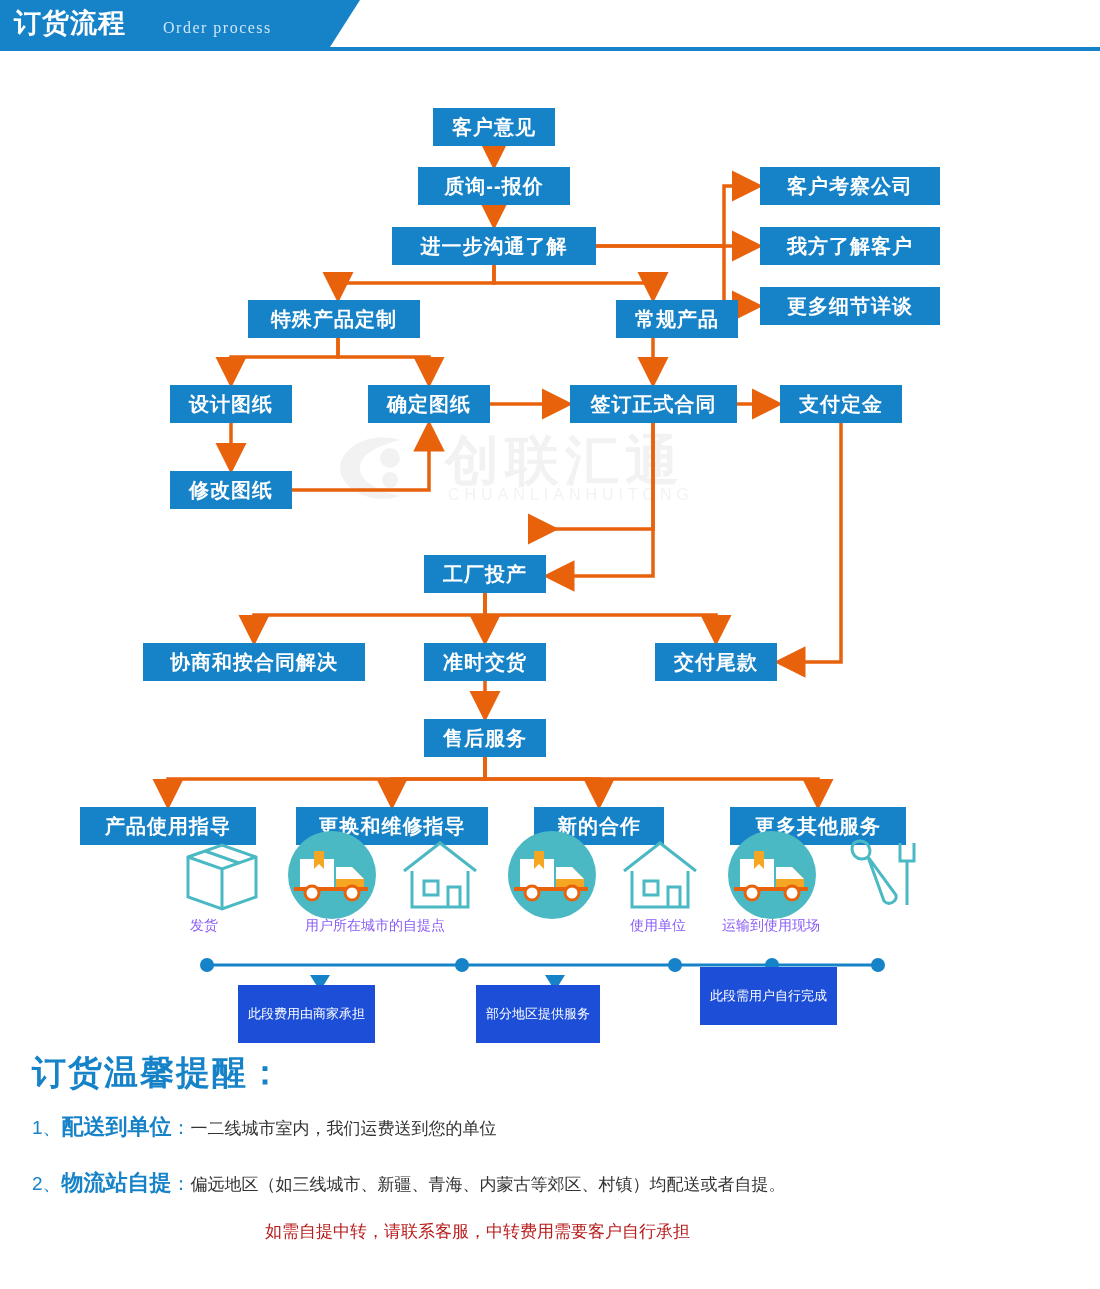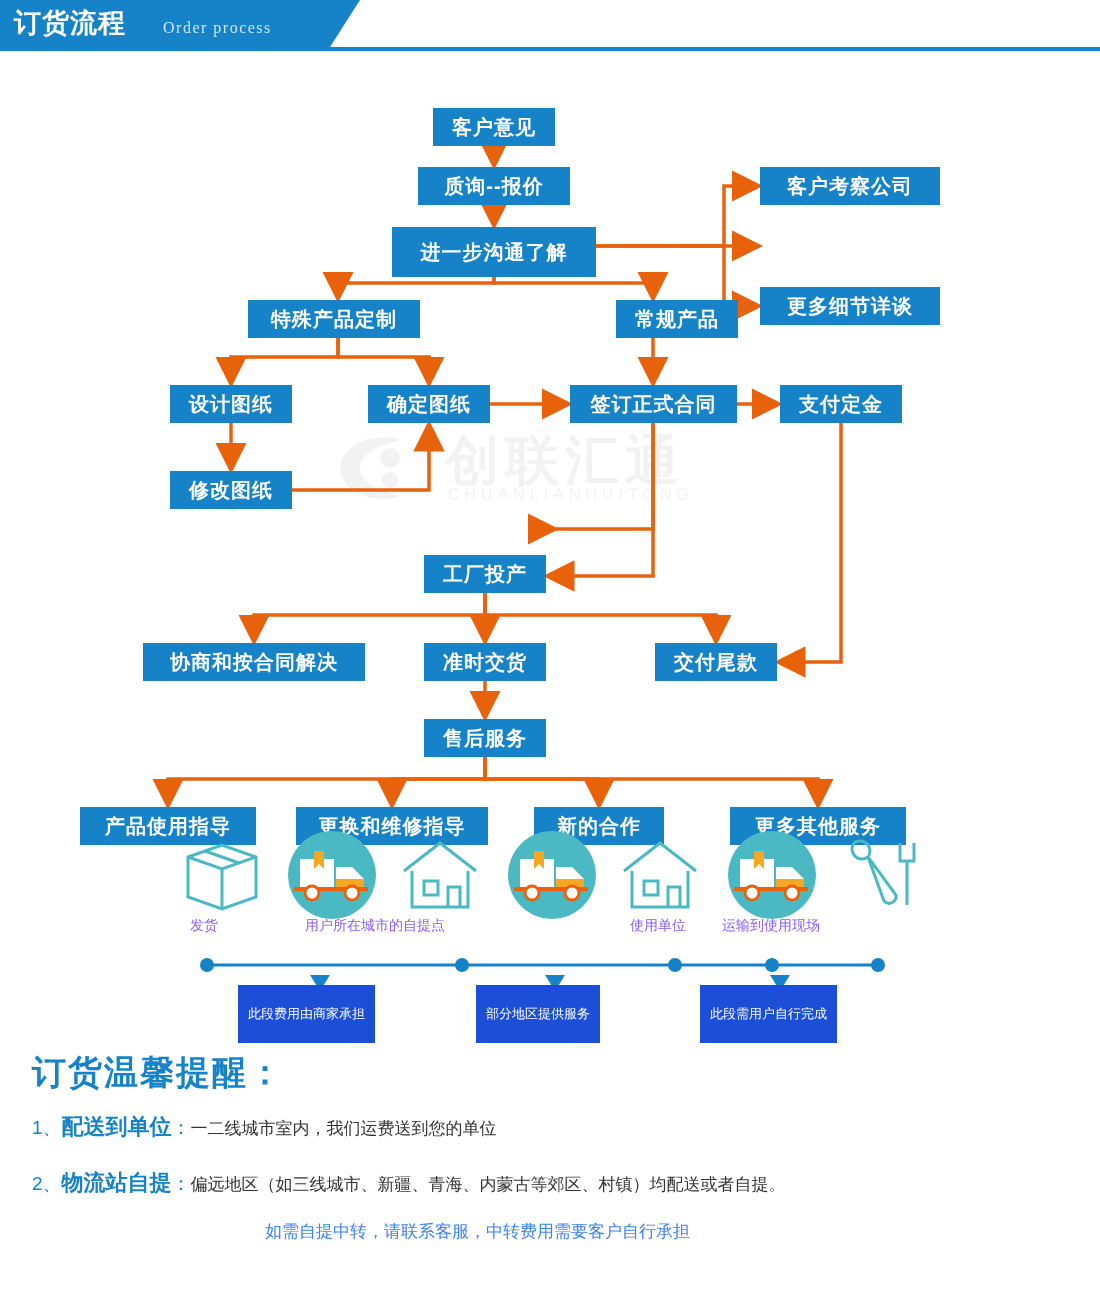--- a/index.html
+++ b/index.html
@@ -56,21 +56,21 @@
   
   .notes{position:absolute;left:0;top:1040px;width:1100px;}
   .notes-title{
     position:absolute;left:32px;top:10px;font-size:34px;font-weight:bold;color:#1682c8;
     letter-spacing:2px;
   }
   .note-row{position:absolute;left:32px;font-size:19px;color:#1682c8;white-space:nowrap;}
   .note-row .num{font-weight:normal;}
   .note-row .key{font-weight:bold;font-size:22px;}
   .note-row .val{color:#333;font-size:17px;}
-  .note-sub{position:absolute;left:265px;font-size:17px;color:#3b82f6;white-space:nowrap;text-align:right;}
+  .note-sub{position:absolute;left:265px;font-size:17px;color:#b91c1c;white-space:nowrap;text-align:right;}
 </style>
 </head>
 <body>
 
 <div class="header">
   <div class="header-bar"></div>
   <div class="header-rule"></div>
   <div class="header-title">订货流程</div>
   <div class="header-sub">Order process</div>
 </div>
@@ -131,22 +131,23 @@
 
       <path d="M485,702 L485,724 L168,724 L168,748"></path>
       <path d="M485,702 L485,724 L392,724 L392,748"></path>
       <path d="M485,702 L485,724 L599,724 L599,748"></path>
       <path d="M485,702 L485,724 L818,724 L818,748"></path>
     </g>
   </svg>
 
   <div class="node" style="left:433px;top:53px;width:122px;height:38px;">客户意见</div>
   <div class="node" style="left:418px;top:112px;width:152px;height:38px;">质询--报价</div>
-  <div class="node" style="left:392px;top:172px;width:204px;height:50px;">进一步沟通了解</div>
+  <div class="node" style="left:392px;top:172px;width:204px;height:38px;">进一步沟通了解</div>
   <div class="node" style="left:760px;top:112px;width:180px;height:38px;">客户考察公司</div>
+  <div class="node" style="left:760px;top:172px;width:180px;height:38px;">我方了解客户</div>
   <div class="node" style="left:760px;top:232px;width:180px;height:38px;">更多细节详谈</div>
   <div class="node" style="left:248px;top:245px;width:172px;height:38px;">特殊产品定制</div>
   <div class="node" style="left:592px;top:245px;width:122px;height:38px;margin-left:24px;">常规产品</div>
   <div class="node" style="left:170px;top:330px;width:122px;height:38px;">设计图纸</div>
   <div class="node" style="left:368px;top:330px;width:122px;height:38px;">确定图纸</div>
   <div class="node" style="left:570px;top:330px;width:167px;height:38px;">签订正式合同</div>
   <div class="node" style="left:780px;top:330px;width:122px;height:38px;">支付定金</div>
   <div class="node" style="left:170px;top:416px;width:122px;height:38px;">修改图纸</div>
   <div class="node" style="left:424px;top:500px;width:122px;height:38px;">工厂投产</div>
   <div class="node" style="left:143px;top:588px;width:222px;height:38px;">协商和按合同解决</div>
@@ -234,21 +235,21 @@
     <path d="M310,160 l10,16 l10,-16 z" fill="#1682c8"></path>
     <path d="M545,160 l10,16 l10,-16 z" fill="#1682c8"></path>
     <path d="M770,160 l10,16 l10,-16 z" fill="#1682c8"></path>
   </svg>
   <div class="ship-label" style="left:190px;top:102px;">发货</div>
   <div class="ship-label" style="left:305px;top:102px;">用户所在城市的自提点</div>
   <div class="ship-label" style="left:630px;top:102px;">使用单位</div>
   <div class="ship-label" style="left:722px;top:102px;">运输到使用现场</div>
   <div class="ship-tag" style="left:238px;top:170px;">此段费用由商家承担</div>
   <div class="ship-tag" style="left:476px;top:170px;">部分地区提供服务</div>
-  <div class="ship-tag" style="left:700px;top:170px;">此段需用户自行完成</div>
+  <div class="ship-tag" style="left:700px;top:152px;">此段需用户自行完成</div>
 </div>
 
 <div class="notes">
   <div class="notes-title">订货温馨提醒：</div>
   <div class="note-row" style="top:72px;text-align:center;">
     <span class="num">1、</span><span class="key">配送到单位</span><span class="num">：</span><span class="val">一二线城市室内，我们运费送到您的单位</span>
   </div>
   <div class="note-row" style="top:128px;">
     <span class="num">2、</span><span class="key">物流站自提</span><span class="num">：</span><span class="val">偏远地区（如三线城市、新疆、青海、内蒙古等郊区、村镇）均配送或者自提。</span>
   </div>

